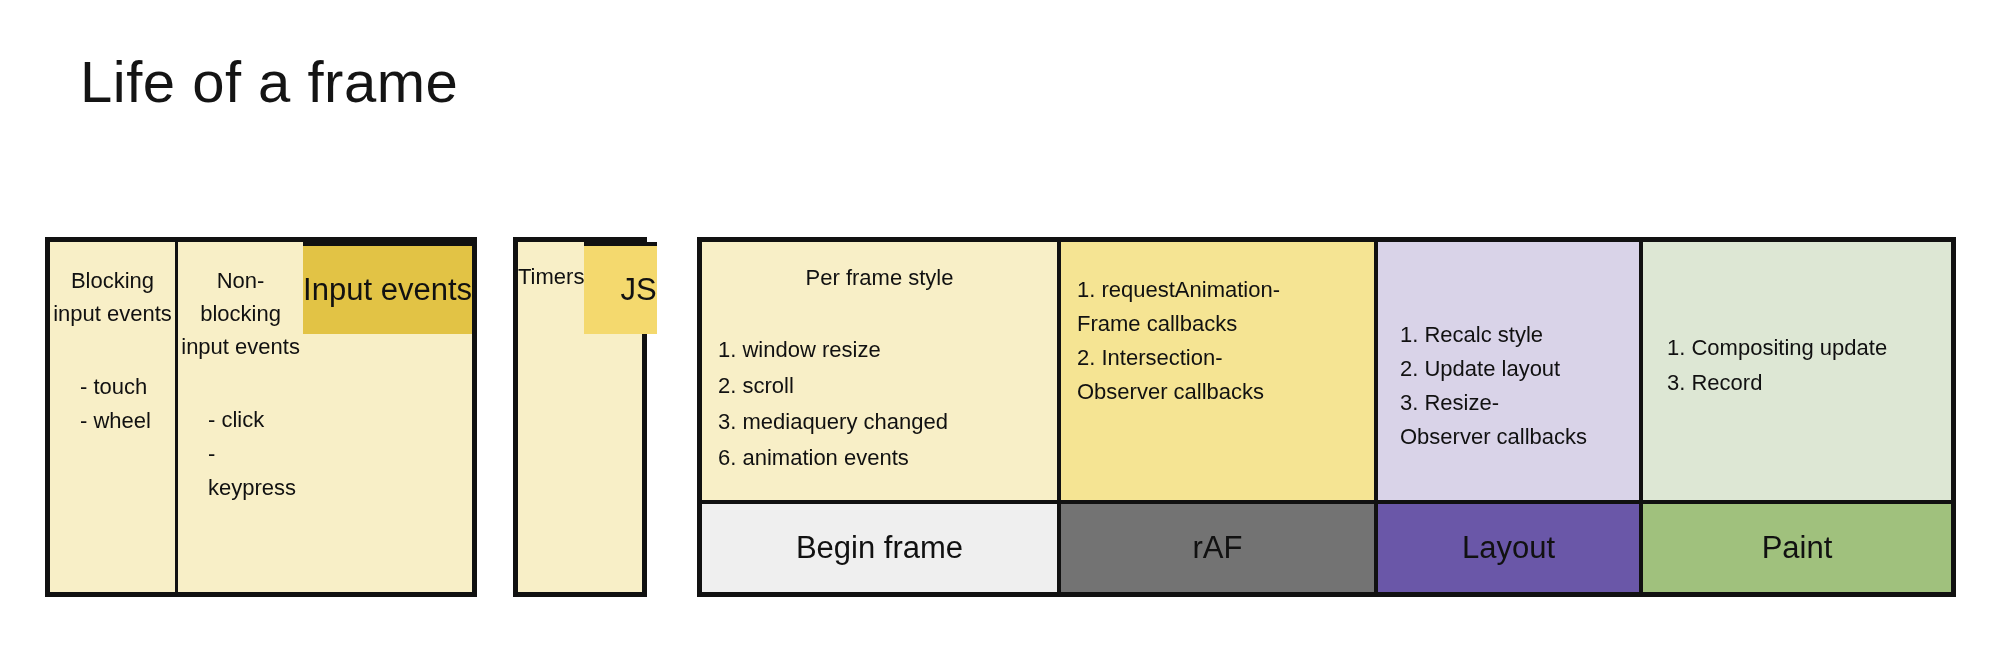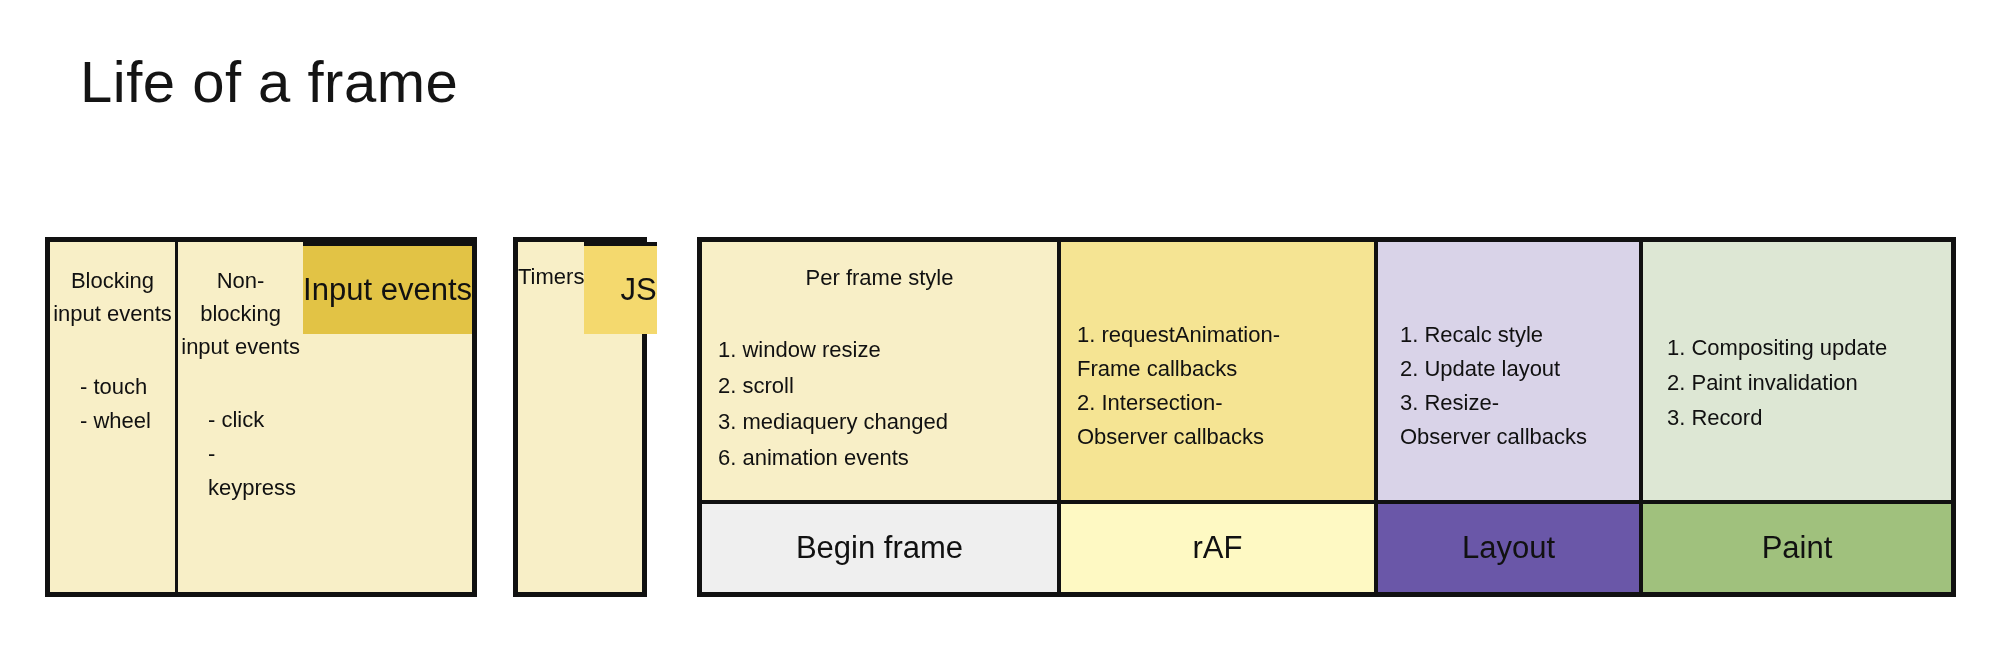--- a/index.html
+++ b/index.html
@@ -43,21 +43,21 @@
   .section { display:flex; flex-direction:column; box-sizing:border-box; }
   .section + .section { border-left:4px solid #111; }
   .section .sec-body { flex:1; box-sizing:border-box; }
   .sec-heading { text-align:center; font-size:22px; padding-top:23px; }
   .sec-list { font-size:22px; line-height:36px; padding-left:16px; padding-right:10px; }
   #sec-begin { width:355px; }
   #sec-raf { width:317px; }
   #sec-layout { width:265px; }
   #sec-paint { flex:1; }
   #sec-begin .sec-list { margin-top:41px; }
-  #sec-raf .sec-list { margin-top:76px; line-height:34px; }
+  #sec-raf .sec-list { margin-top:31px; line-height:34px; }
   #sec-layout .sec-list { margin-top:76px; line-height:34px; padding-left:22px; }
   #sec-paint .sec-list { margin-top:88px; line-height:35px; padding-left:24px; }
 </style>
 </head>
 <body>
 
 <div class="title">Life of a frame</div>
 
 <div class="box" id="box-input">
   <div class="box-body">
@@ -109,39 +109,38 @@
 
   <div class="section" id="sec-raf">
     <div class="sec-body" style="background-color: rgb(245, 228, 147);">
       <div class="sec-list">
         <div>1. requestAnimation-</div>
         <div>Frame callbacks</div>
         <div>2. Intersection-</div>
         <div>Observer callbacks</div>
       </div>
     </div>
-    <div class="footer" style="background-color: #fef9c3; text-align: right;">rAF</div>
+    <div class="footer" style="background-color: #737373; text-align: right;">rAF</div>
   </div>
 
   <div class="section" id="sec-layout">
     <div class="sec-body" style="background-color: rgb(217, 211, 232);">
       <div class="sec-list">
         <div>1. Recalc style</div>
         <div>2. Update layout</div>
         <div>3. Resize-</div>
         <div>Observer callbacks</div>
       </div>
     </div>
     <div class="footer" style="background-color: rgb(106, 87, 168);">Layout</div>
   </div>
 
   <div class="section" id="sec-paint">
     <div class="sec-body" style="background-color: rgb(221, 231, 212);">
       <div class="sec-list">
         <div>1. Compositing update</div>
-        <div>2. Paint invalidation</div>
         <div>3. Record</div>
       </div>
     </div>
     <div class="footer" style="background-color: rgb(160, 193, 125);">Paint</div>
   </div>
 
 </div>
 
 </body></html>

